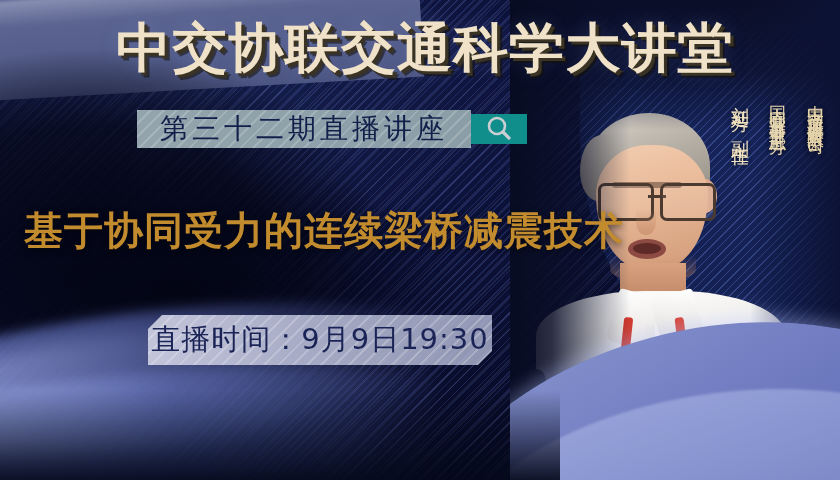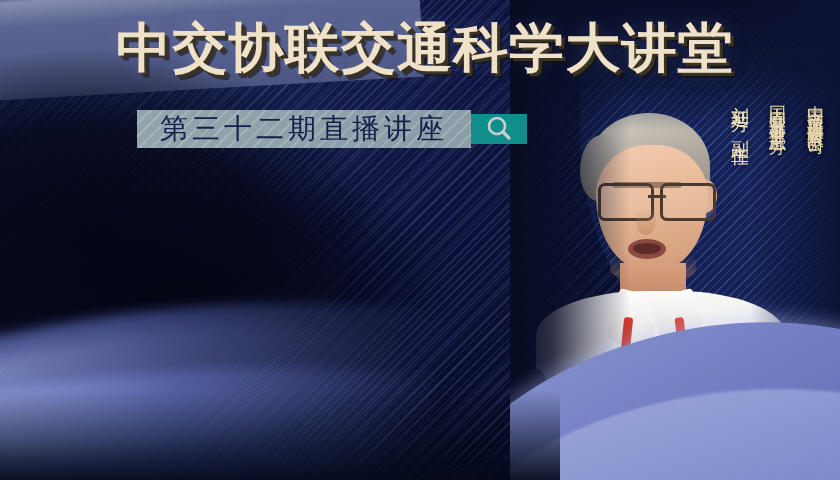--- a/index.html
+++ b/index.html
@@ -462,21 +462,25 @@
       <span class="subtitle-text">第三十二期直播讲座</span>
     </div>
     <div class="sb-search">
       <svg width="30" height="30" viewBox="0 0 30 30">
         <circle cx="13" cy="12" r="8" fill="none" stroke="#c9ced2" stroke-width="2.6"></circle>
         <line x1="19" y1="18" x2="25" y2="24" stroke="#c9ced2" stroke-width="3.2" stroke-linecap="round"></line>
       </svg>
     </div>
   </div>
 
-
+  <div class="lecture-title">基于协同受力的连续梁桥减震技术</div>
+
+  <div class="time-pill">
+    <span class="time-text">直播时间：9月9日19:30</span>
+  </div>
 
   <div class="vcols">
     <div class="vcol c-company">中国交通建设股份有限公司</div>
     <div class="vcol c-dept">国内直营业务事业部总工办</div>
     <div class="vcol c-person">刘延芳　副主任</div>
   </div>
 
 
 </div>
 

